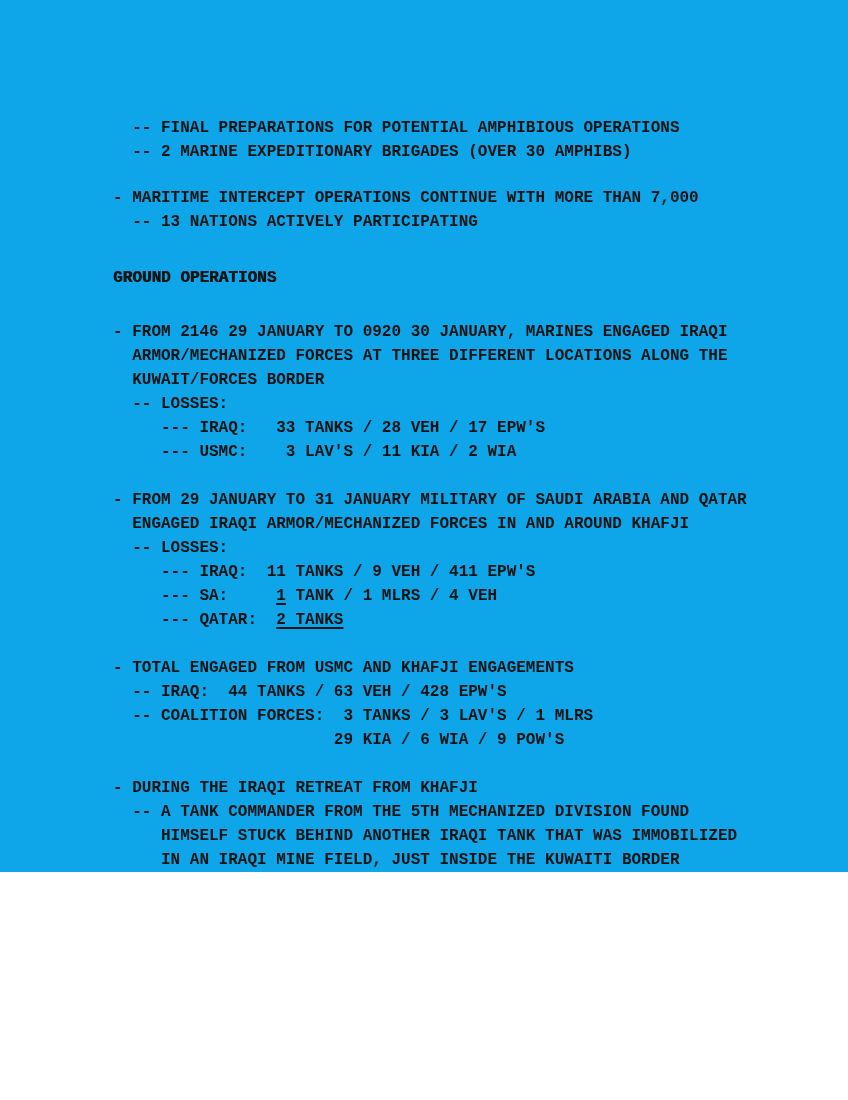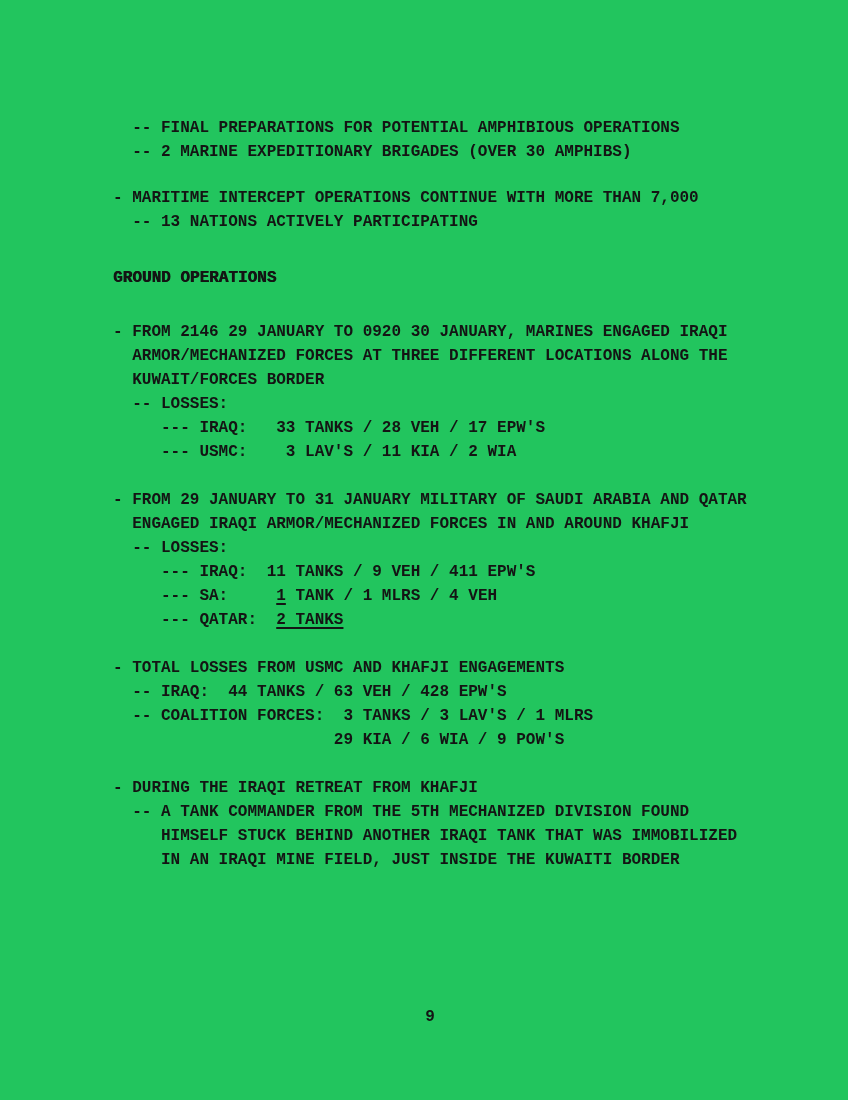--- a/index.html
+++ b/index.html
@@ -3,22 +3,22 @@
 <meta charset="utf-8">
 <style>
   html, body {
     margin: 0;
     padding: 0;
     background: #ffffff;
   }
   .page {
     position: relative;
     width: 848px;
-    height: 1100px;
-    background: #22c55e;
+    height: 872px;
+    background: #0ea5e9;
     overflow: hidden;
     color: #141414;
     font-family: "Liberation Mono", "DejaVu Sans Mono", monospace;
     font-size: 16px;
     font-weight: 700;
     line-height: 24px;
   }
   .content {
     position: absolute;
     left: 113px;
@@ -87,21 +87,21 @@
     <div class="block">
       <div class="line">- FROM 29 JANUARY TO 31 JANUARY MILITARY OF SAUDI ARABIA AND QATAR</div>
       <div class="line">  ENGAGED IRAQI ARMOR/MECHANIZED FORCES IN AND AROUND KHAFJI</div>
       <div class="line">  -- LOSSES:</div>
       <div class="line">     --- IRAQ:  11 TANKS / 9 VEH / 411 EPW'S</div>
       <div class="line"><span>     --- SA:     </span><span class="ul">1</span><span> TANK / 1 MLRS / 4 VEH</span></div>
       <div class="line"><span>     --- QATAR:  </span><span class="ul">2 TANKS</span></div>
     </div>
 
     <div class="block">
-      <div class="line">- TOTAL LOSSES FROM USMC AND KHAFJI ENGAGEMENTS</div>
+      <div class="line">- TOTAL ENGAGED FROM USMC AND KHAFJI ENGAGEMENTS</div>
       <div class="line">  -- IRAQ:  44 TANKS / 63 VEH / 428 EPW'S</div>
       <div class="line">  -- COALITION FORCES:  3 TANKS / 3 LAV'S / 1 MLRS</div>
       <div class="line">                       29 KIA / 6 WIA / 9 POW'S</div>
     </div>
 
     <div class="block">
       <div class="line">- DURING THE IRAQI RETREAT FROM KHAFJI</div>
       <div class="line">  -- A TANK COMMANDER FROM THE 5TH MECHANIZED DIVISION FOUND</div>
       <div class="line">     HIMSELF STUCK BEHIND ANOTHER IRAQI TANK THAT WAS IMMOBILIZED</div>
       <div class="line">     IN AN IRAQI MINE FIELD, JUST INSIDE THE KUWAITI BORDER</div>

